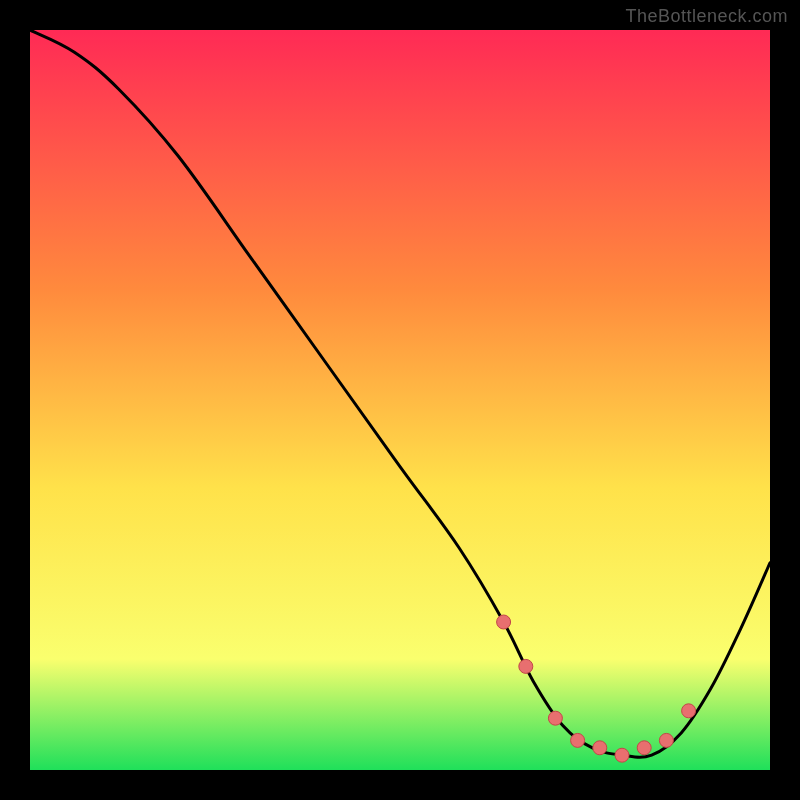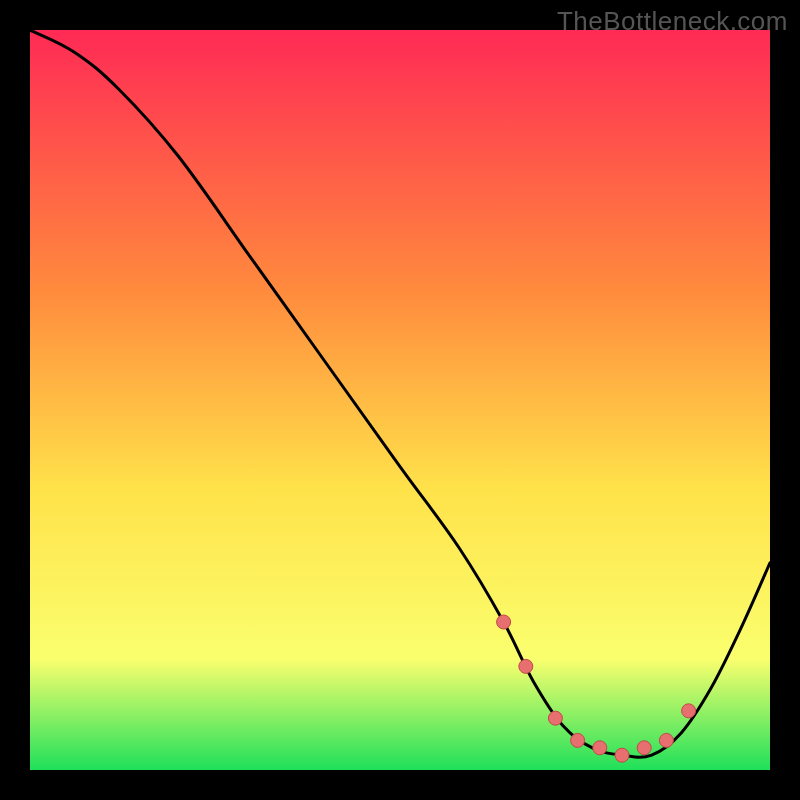--- a/index.html
+++ b/index.html
@@ -15,21 +15,21 @@
     position: relative;
     width: 800px;
     height: 800px;
     background: #000;
   }
   .watermark {
     position: absolute;
     top: 6px;
     right: 12px;
     color: #555;
-    font-size: 26px;
+    font-size: 18px;
     font-weight: 500;
     letter-spacing: 0.5px;
     user-select: none;
   }
   .plot {
     position: absolute;
     left: 30px;
     top: 30px;
     width: 740px;
     height: 740px;

